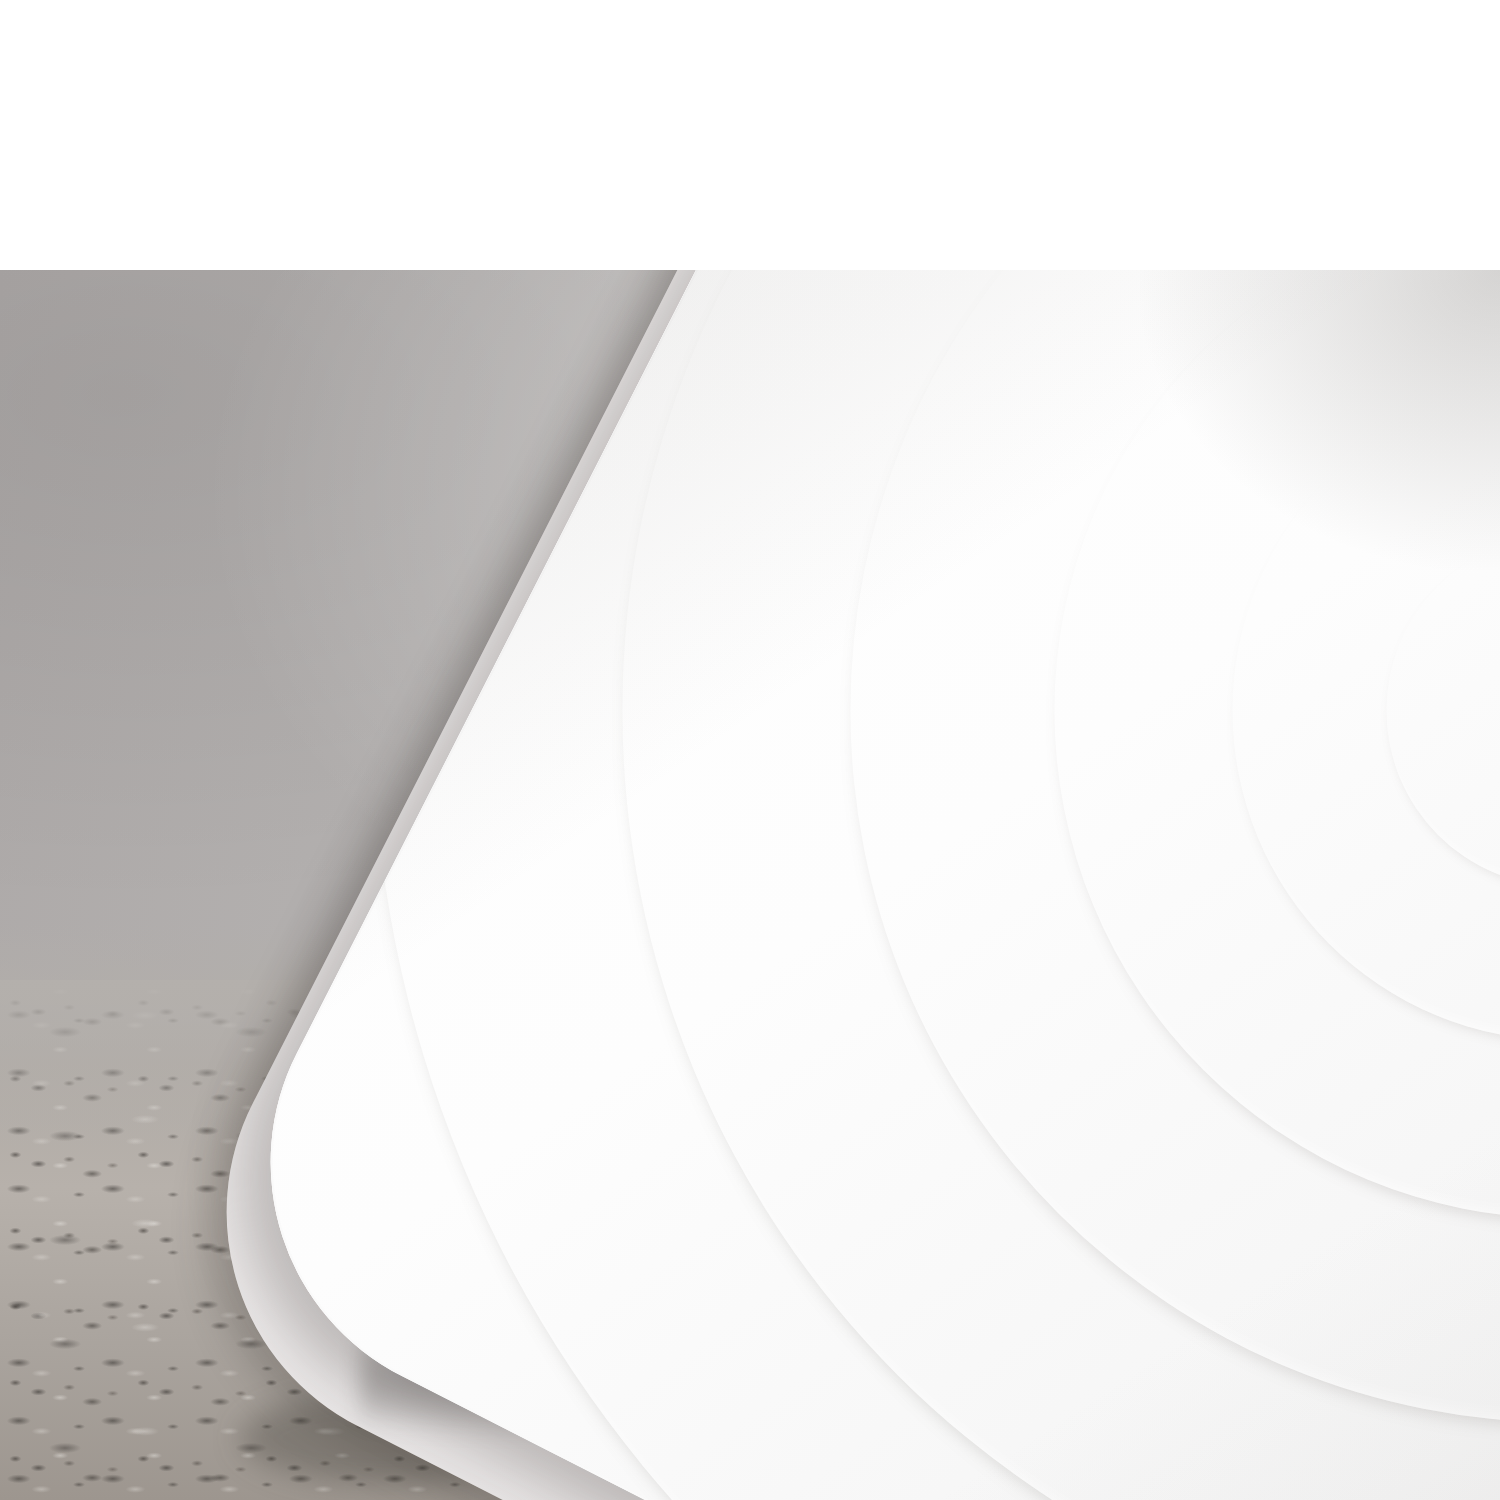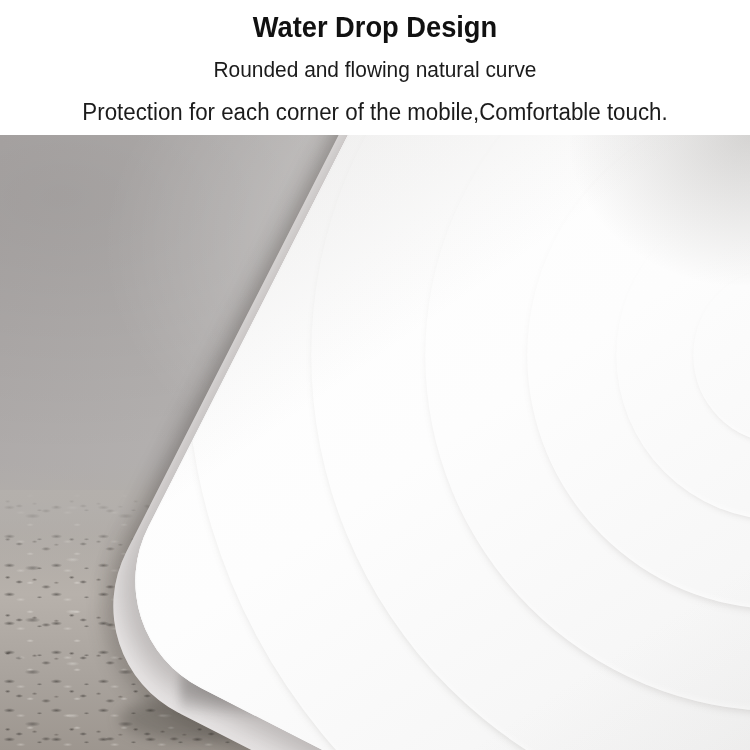--- a/index.html
+++ b/index.html
@@ -247,25 +247,20 @@
     position:absolute;right:0;top:0;width:180px;height:150px;
     background:radial-gradient(ellipse at 100% 0%, rgba(120,116,112,0.30) 0%, rgba(120,116,112,0) 72%);
     z-index:30;pointer-events:none;
   }
 </style>
 </head>
 <body>
 
 <div id="page">
 
-  <div id="text-band">
-    <div id="title-line">Water Drop Design</div>
-    <div id="subtitle-line">Rounded and flowing natural curve</div>
-    <div id="tagline-line">Protection for each corner of the mobile,Comfortable touch.</div>
-  </div>
 
   <div id="photo">
 
     <div class="bg-base"></div>
     <div class="bg-haze"></div>
 
     <div id="horizon-blur"></div>
     <div id="ground">
       <div class="gravel g1"></div>
       <div class="gravel g2"></div>

